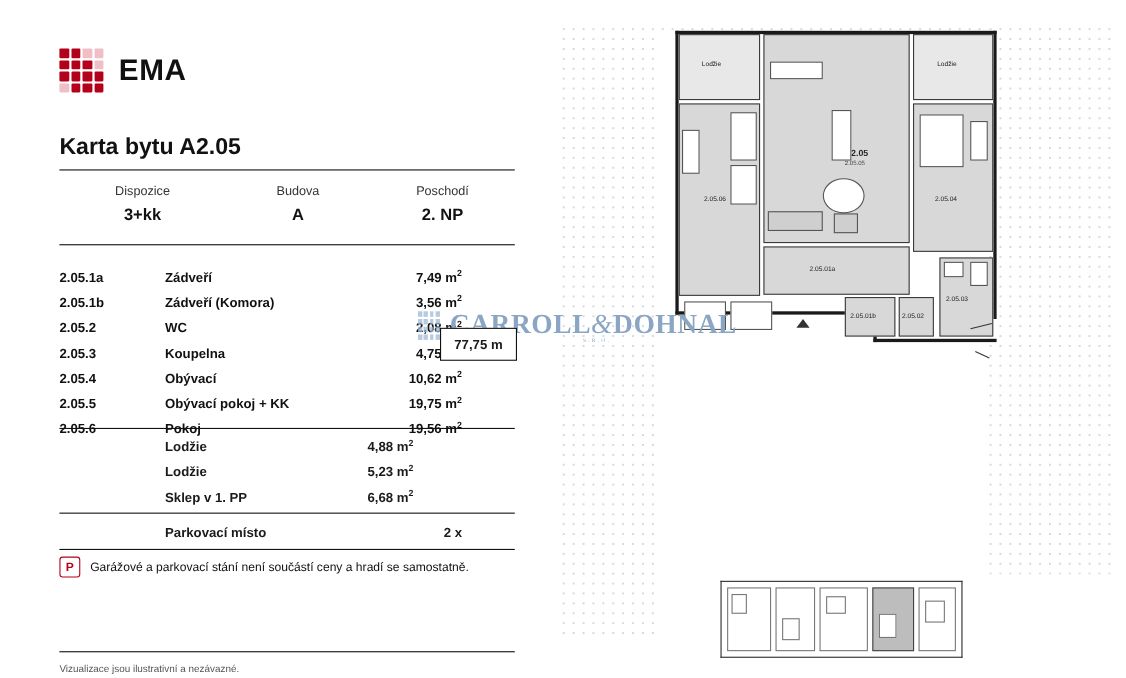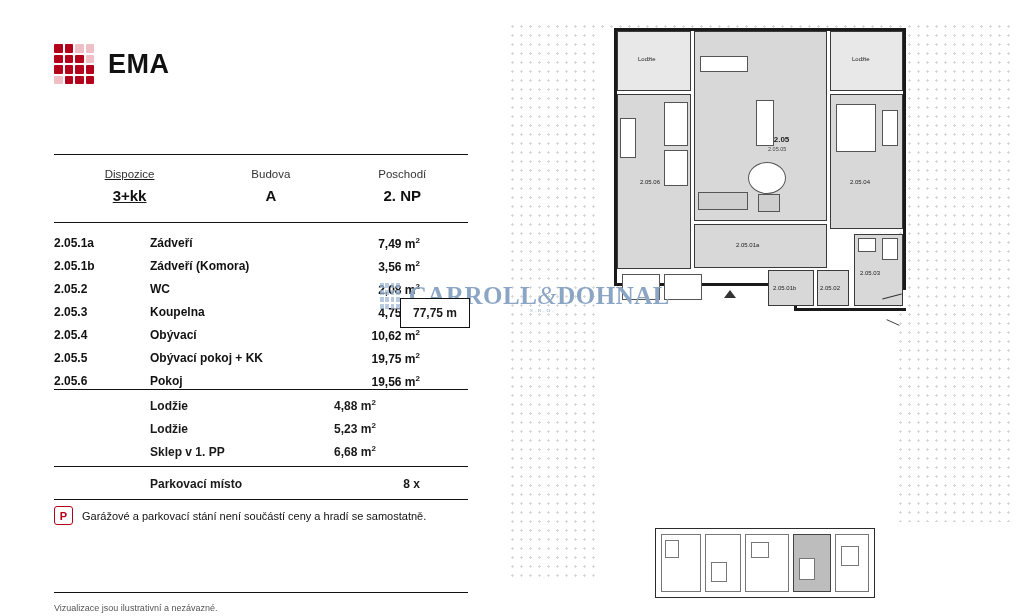--- a/index.html
+++ b/index.html
@@ -81,21 +81,21 @@
   #summary {
     position: absolute;
     left: 54px; top: 168px;
     width: 414px;
     display: flex;
   }
   #summary .col {
     flex: 1;
     text-align: center;
   }
-  #summary .col.first { flex: 1.15; text-decoration: underline; }
+  #summary .col.first { flex: 1.15; }
   #summary .hdr {
     font-size: 11.5px;
     color: #333;
     margin-bottom: 7px;
   }
   #summary .val {
     font-size: 15px;
     font-weight: bold;
     color: #111;
   }
@@ -103,21 +103,21 @@
   
   #rooms {
     position: absolute;
     left: 54px; top: 236px;
     width: 414px;
     font-size: 12.5px;
     color: #111;
   }
   .room-row {
     display: flex;
-    align-items: flex-start;
+    align-items: flex-end;
     height: 23px;
   }
   .room-row .code {
     width: 96px;
     font-weight: bold;
     font-size: 12px;
   }
   .room-row .name {
     flex: 1;
     font-weight: bold;
@@ -385,20 +385,21 @@
           <i></i>
           <i></i>
         <i class="pale"></i>
           <i></i>
           <i></i>
           <i></i>
       </div>
       <div id="logo-text">EMA</div>
     </div>
 
+    <div id="card-title">Karta bytu A2.05</div>
 
     <div class="rule" style="top:154px;"></div>
 
     <div id="summary">
       <div class="col first">
         <div class="hdr">Dispozice</div>
         <div class="val">3+kk</div>
       </div>
       <div class="col">
         <div class="hdr">Budova</div>
@@ -467,21 +468,21 @@
         <span class="name"></span>
         <span class="label">Sklep v 1. PP</span>
         <span class="area"><span>6,68</span> m<sup>2</sup></span>
       </div>
     </div>
 
     <div class="rule" style="top:466px;"></div>
 
     <div id="parking">
       <span class="label">Parkovací místo</span>
-      <span class="val">8 x</span>
+      <span class="val">2 x</span>
     </div>
 
     <div class="rule" style="top:499px;"></div>
 
     <div id="note">
       <span class="pbadge">P</span>
       <span>Garážové a parkovací stání není součástí ceny a hradí se samostatně.</span>
     </div>
 
     <div id="footer-rule"></div>

